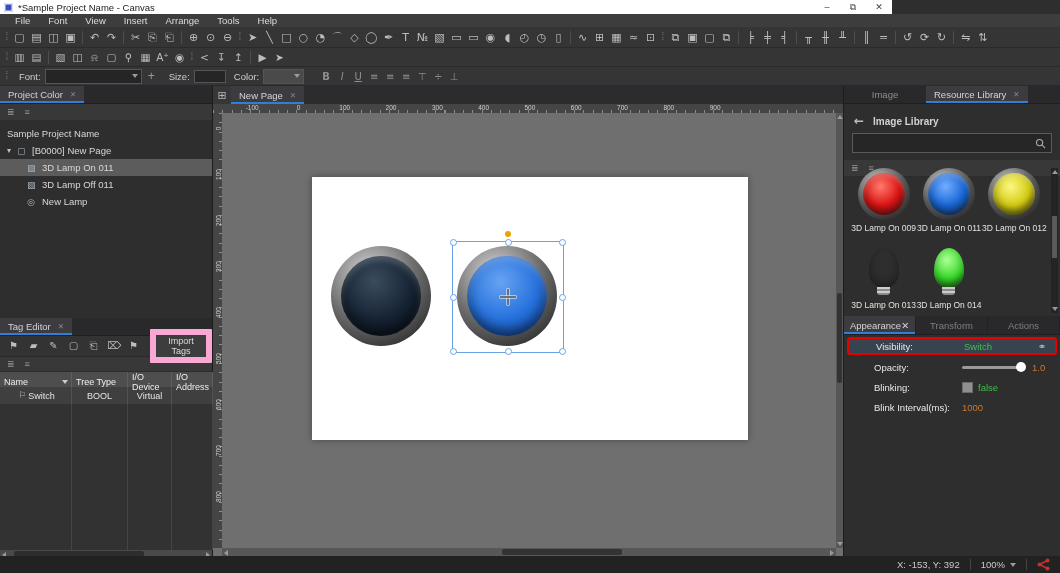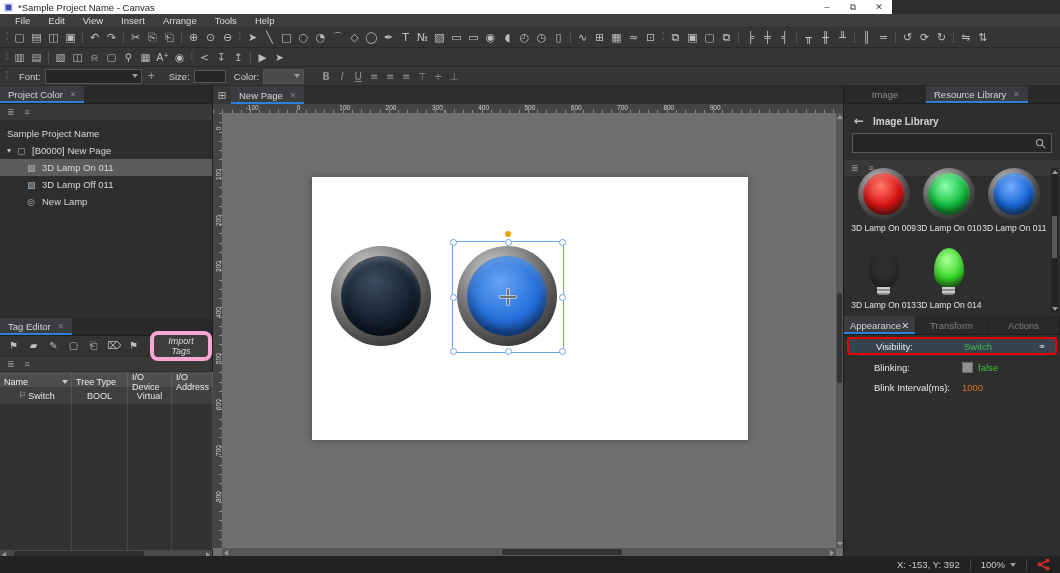--- a/index.html
+++ b/index.html
@@ -56,22 +56,22 @@
   .tree-row.selected{background:#5c5c5c;}
   .tree-exp{width:10px;font-size:8px;color:#c0c0c0;}
   .tree-exp:empty{display:none;}
   .tree-ico{width:15px;font-size:9px;color:#a9b6c2;font-family:"DejaVu Sans",sans-serif;}
   .tree-ico:empty{display:none;}
 
   .tagsec{position:absolute;left:0;top:232px;width:100%;height:238px;}
   .tag-toolbar{height:20px;display:flex;align-items:center;gap:7px;padding-left:7px;background:#333;
                border-bottom:1px solid #2a2a2a;}
   .tag-toolbar .tb-ic{width:13px;font-size:10px;}
-  .import-btn{margin-left:3px;border:4px solid #f9a8d4;background:#3d3d3d;color:#dcdcdc;font-size:9px;
-              padding:1px 7px;border-radius:8px;font-style:italic;}
+  .import-btn{margin-left:3px;border:6px solid #f9a8d4;background:#3d3d3d;color:#dcdcdc;font-size:9px;
+              padding:1px 7px;border-radius:1px;}
   .tgrid{display:grid;grid-template-columns:72px 56px 44px 41px;}
   .thead{background:#4e4e4e;height:15px;font-size:9px;color:#efefef;}
   .thead>div{display:flex;align-items:center;padding-left:4px;border-right:1px solid #5e5e5e;box-sizing:border-box;}
   .sortcaret{margin-left:auto;margin-right:3px;width:0;height:0;border-left:3px solid transparent;
              border-right:3px solid transparent;border-top:4px solid #ccc;}
   .trow{background:#3f3f3f;height:17px;font-size:9px;color:#e4e4e4;}
   .trow>div{display:flex;align-items:center;justify-content:center;border-right:1px solid #525252;box-sizing:border-box;}
   .tbody-empty{height:146px;background:#323232;}
   .tbody-empty>div{border-right:1px solid #454545;box-sizing:border-box;height:100%;}
   .hscroll{height:8px;background:#4a4a4a;position:relative;}
@@ -188,21 +188,21 @@
     <span class="win-btns">
       <span class="win-btn">–</span>
       <span class="win-btn">⧉</span>
       <span class="win-btn">✕</span>
     </span>
   </div>
 
   <div class="menubar">
 
   <span class="menu-item">File</span>
-      <span class="menu-item">Edit</span>
+      <span class="menu-item">Font</span>
       <span class="menu-item">View</span>
       <span class="menu-item">Insert</span>
       <span class="menu-item">Arrange</span>
       <span class="menu-item">Tools</span>
       <span class="menu-item">Help</span>
     </div>
 
   <div class="toolbar tb1">
 
   <span class="tb-grip">⁞</span>
@@ -522,36 +522,36 @@
     <div class="thumbgrid">
 
         <div class="thumb">
           <div class="lampbox">
             <div class="lampface round" style="--c: #dc1212; --h: #ff7a6a;"></div>
 
           </div>
           <span class="thumb-label">3D Lamp On 009</span>
         </div>
 
-        <div class="thumb">
-          <div class="lampbox">
-            <div class="lampface round" style="--c: #12bf3e; --h: #8dffb0;"></div>
-
-          </div>
-          <span class="thumb-label">3D Lamp On 010</span>
-        </div>
 
         <div class="thumb">
           <div class="lampbox">
             <div class="lampface round" style="--c: #1766d6; --h: #74adff;"></div>
 
           </div>
           <span class="thumb-label">3D Lamp On 011</span>
         </div>
 
+        <div class="thumb">
+          <div class="lampbox">
+            <div class="lampface round" style="--c: #d3cc11; --h: #fdf783;"></div>
+
+          </div>
+          <span class="thumb-label">3D Lamp On 012</span>
+        </div>
 
         <div class="thumb">
           <div class="lampbox">
             <div class="lampface bulb" style="--c: #e6402f; --h: #ffa austen;"></div>
             <div class="bulbbase"></div>
           </div>
           <span class="thumb-label">3D Lamp On 013</span>
         </div>
 
         <div class="thumb">
@@ -583,20 +583,27 @@
 
           <span class="ptab">
             <span>Actions</span>
             <span class="x"></span>
           </span>
         </div>
       <div class="prow vis">
         <span class="plabel">Visibility:</span>
         <span class="val-green">Switch</span>
         <span class="linkic">⚭</span>
+      </div>
+      <div class="prow">
+        <span class="plabel">Opacity:</span>
+        <span class="slider">
+            <span class="knob2"></span>
+          </span>
+        <span class="val-orange slider-val">1.0</span>
       </div>
       <div class="prow">
         <span class="plabel">Blinking:</span>
         <span class="checkbox"></span>
         <span class="val-green">false</span>
       </div>
       <div class="prow">
         <span class="plabel">Blink Interval(ms):</span>
         <span class="val-orange">1000</span>
       </div>

